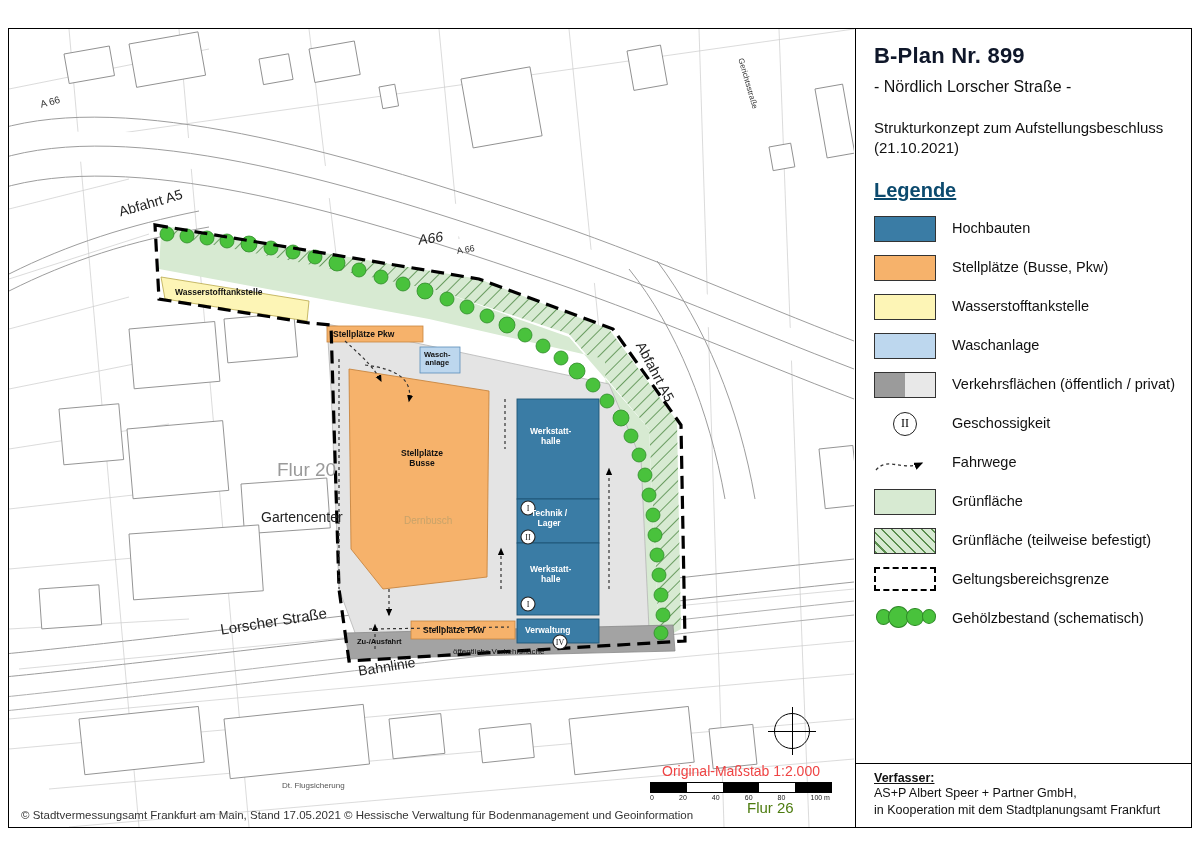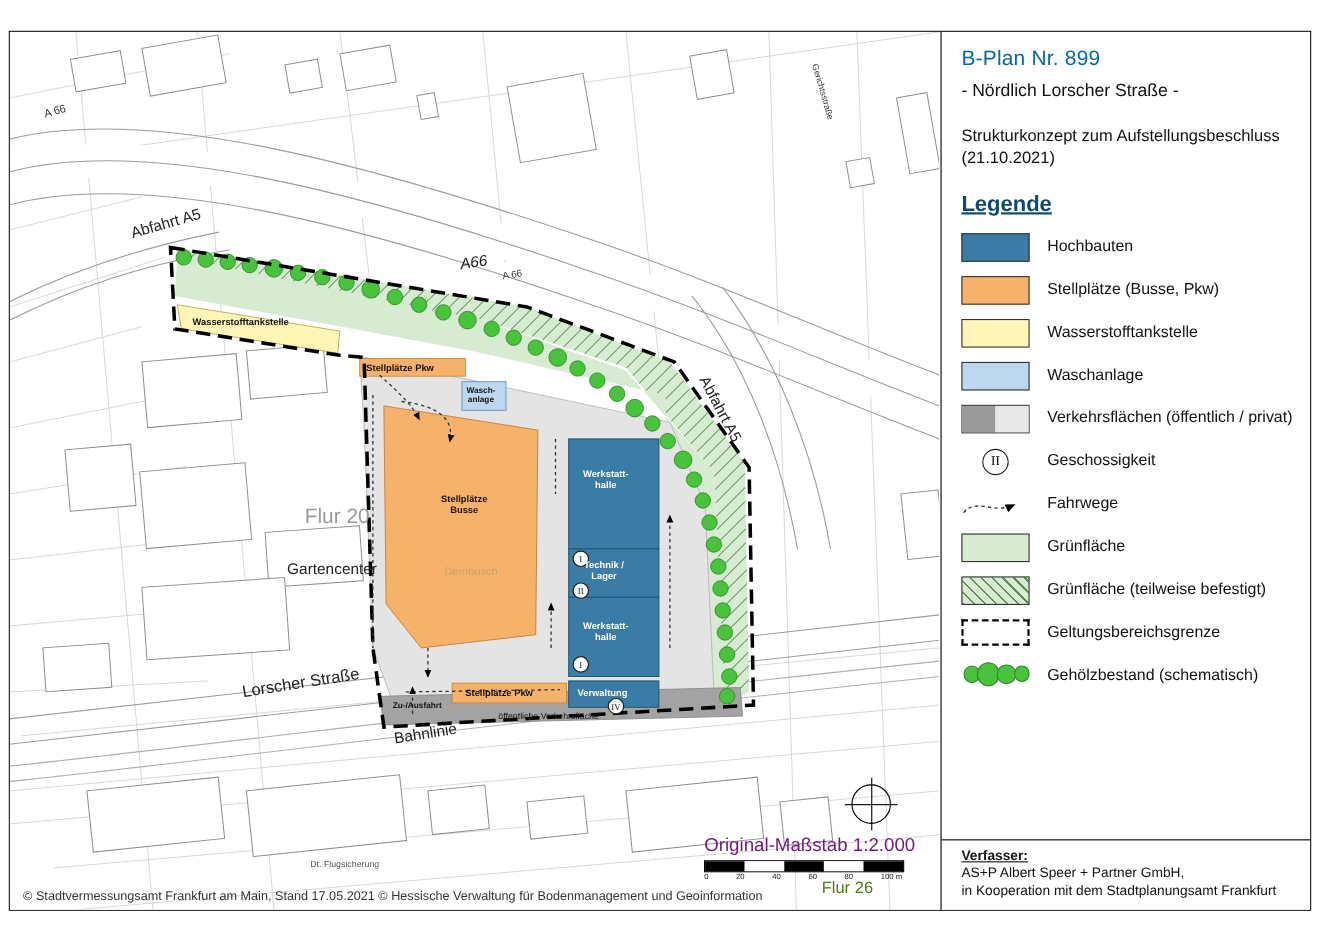--- a/index.html
+++ b/index.html
@@ -2,21 +2,21 @@
 <html><head>
 <meta charset="utf-8">
 <style>
   html,body{margin:0;padding:0;background:#fff;}
   body{font-family:"Liberation Sans", sans-serif;}
   #page{position:relative;width:1200px;height:850px;overflow:hidden;background:#fff;}
   .frame{position:absolute;left:8px;top:28px;width:1184px;height:800px;border:1.5px solid #000;box-sizing:border-box;}
   .mapwrap{position:absolute;left:9px;top:29px;width:845px;height:798px;overflow:hidden;background:#ffffff;}
   .panel{position:absolute;left:855px;top:29px;width:336px;height:798px;background:#fff;box-sizing:border-box;border-left:1.5px solid #000;}
   .panel-inner{padding:14px 16px 0 18px;}
-  .title{font-size:19px;font-weight:normal;color:#0369a1;letter-spacing:.2px;}
+  .title{font-size:22px;font-weight:bold;color:#0f172a;letter-spacing:.2px;}
   .subtitle{font-size:16px;color:#111;margin-top:9px;}
   .desc{font-size:15px;color:#111;margin-top:22px;line-height:1.35;}
   .legend-title{font-size:20px;font-weight:bold;color:#0c4a6e;margin-top:20px;text-decoration:underline;}
   .legend{margin-top:10px;}
   .lrow{display:flex;align-items:center;min-height:34px;margin-bottom:5px;}
   .lsym{width:62px;height:26px;flex:0 0 62px;margin-right:16px;box-sizing:border-box;}
   .llabel{font-size:14.5px;color:#111;line-height:1.22;}
   .sw{width:62px;height:26px;border:1px solid #333;box-sizing:border-box;}
   .sw-split{display:flex;width:62px;height:26px;border:1px solid #333;box-sizing:border-box;}
   .sw-split div{flex:1;}
@@ -26,21 +26,21 @@
   .dashedbox{width:62px;height:24px;border:2.6px dashed #000;box-sizing:border-box;}
   .trees{display:flex;align-items:center;gap:0px;}
   .trees i{display:block;border-radius:50%;background:#49c23c;border:1px solid #2f8a28;}
   .verfasser{position:absolute;left:0;right:0;bottom:0;border-top:1.5px solid #000;padding:7px 14px 8px 18px;}
   .vf-t{font-size:12.5px;font-weight:bold;text-decoration:underline;color:#111;}
   .vf-l{font-size:12.5px;color:#111;line-height:1.35;}
   
   .maplabel{position:absolute;font-size:12px;color:#333;}
   .copyright{position:absolute;left:12px;bottom:6px;font-size:11.5px;color:#333;white-space:nowrap;}
   .scalebar{position:absolute;right:22px;bottom:26px;text-align:center;}
-  .sb-title{font-size:17px;color:#701a75;margin-bottom:3px;text-align:center;}
+  .sb-title{font-size:14px;color:#ef4444;margin-bottom:3px;text-align:center;}
   .sb-bar{display:flex;height:9px;width:180px;border:1px solid #000;}
   .sb-bar div{flex:1;}
   .sb-ticks{display:flex;width:180px;justify-content:space-between;font-size:7px;color:#222;margin-top:1px;}
   .northarrow{position:absolute;right:44px;bottom:78px;width:34px;height:34px;border:1.5px solid #000;border-radius:50%;}
   .northarrow:before{content:"";position:absolute;left:50%;top:-7px;height:48px;border-left:1.5px solid #000;}
   .northarrow:after{content:"";position:absolute;top:50%;left:-7px;width:48px;border-top:1.5px solid #000;}
   .bigtext{position:absolute;color:#9a9a9a;font-size:19px;}
   .rot{transform-origin:left top;}
   svg{display:block;}
 </style>

